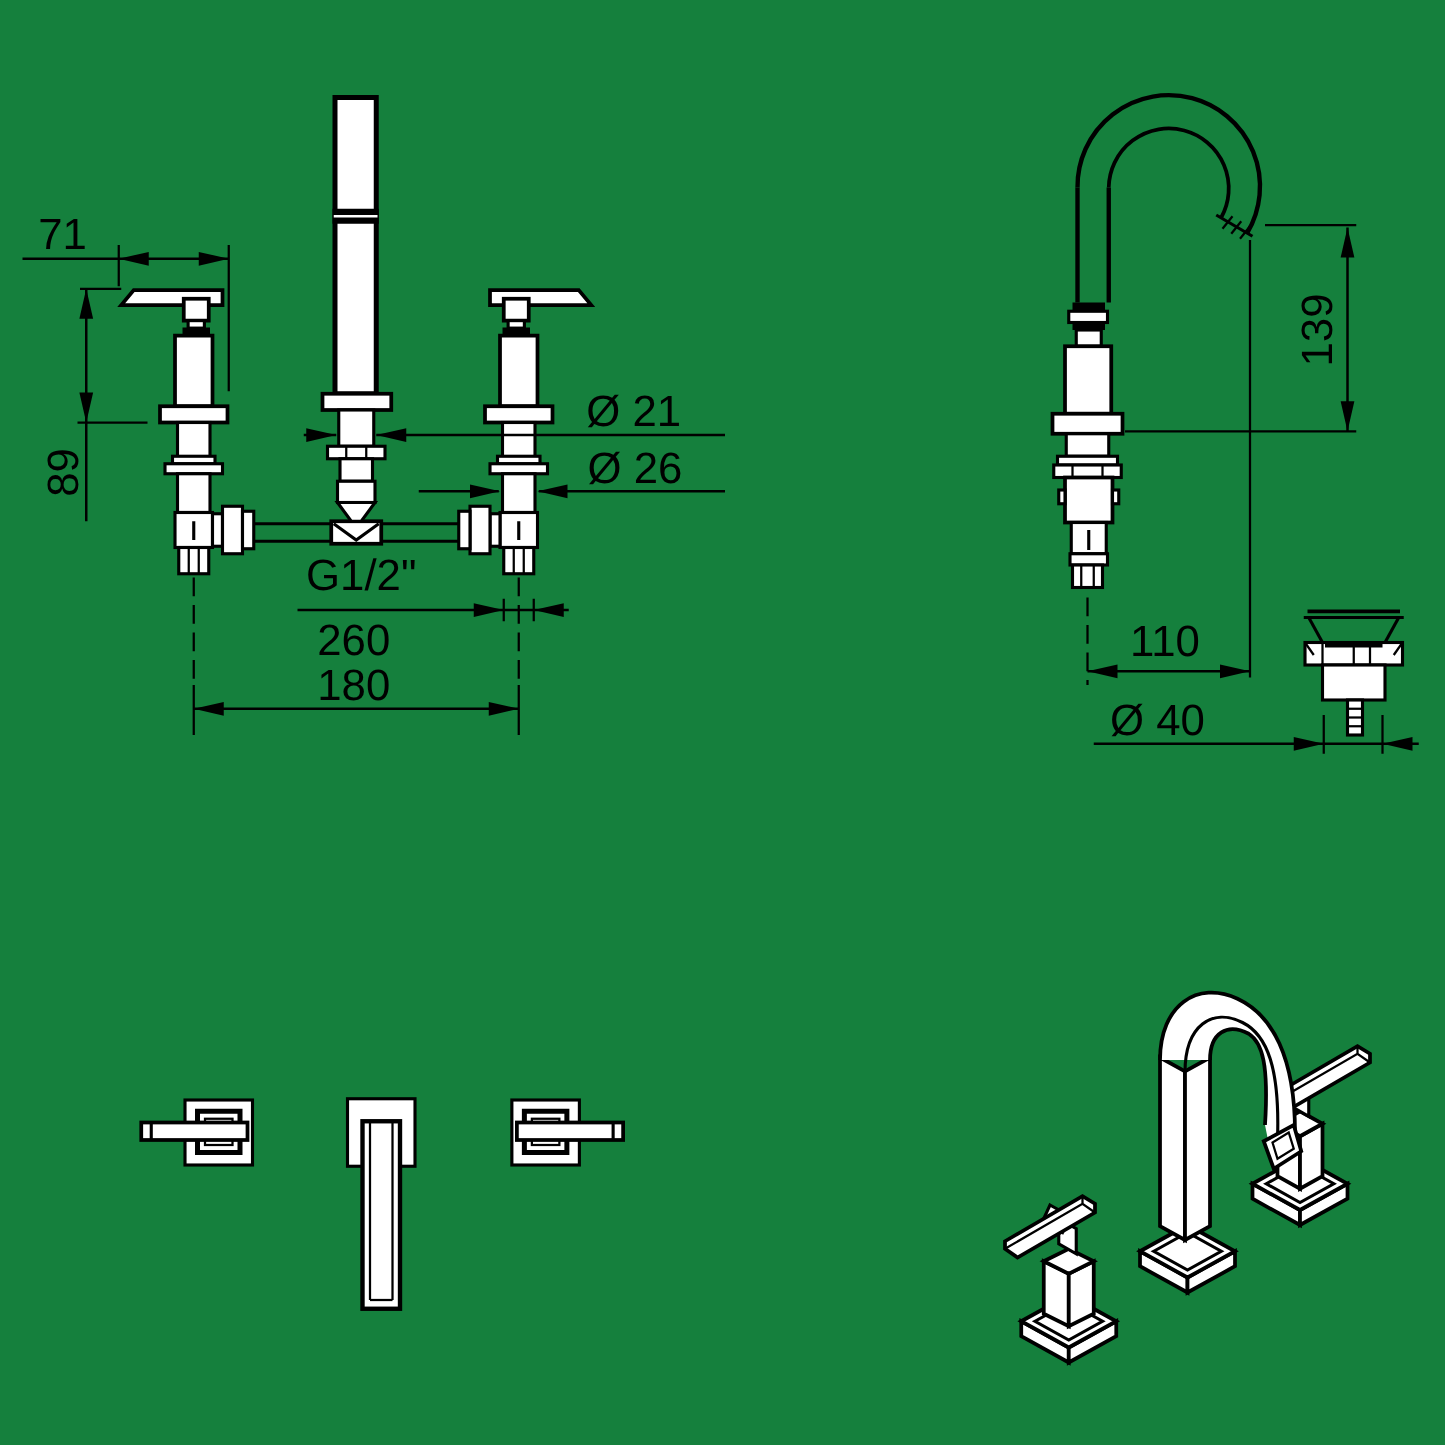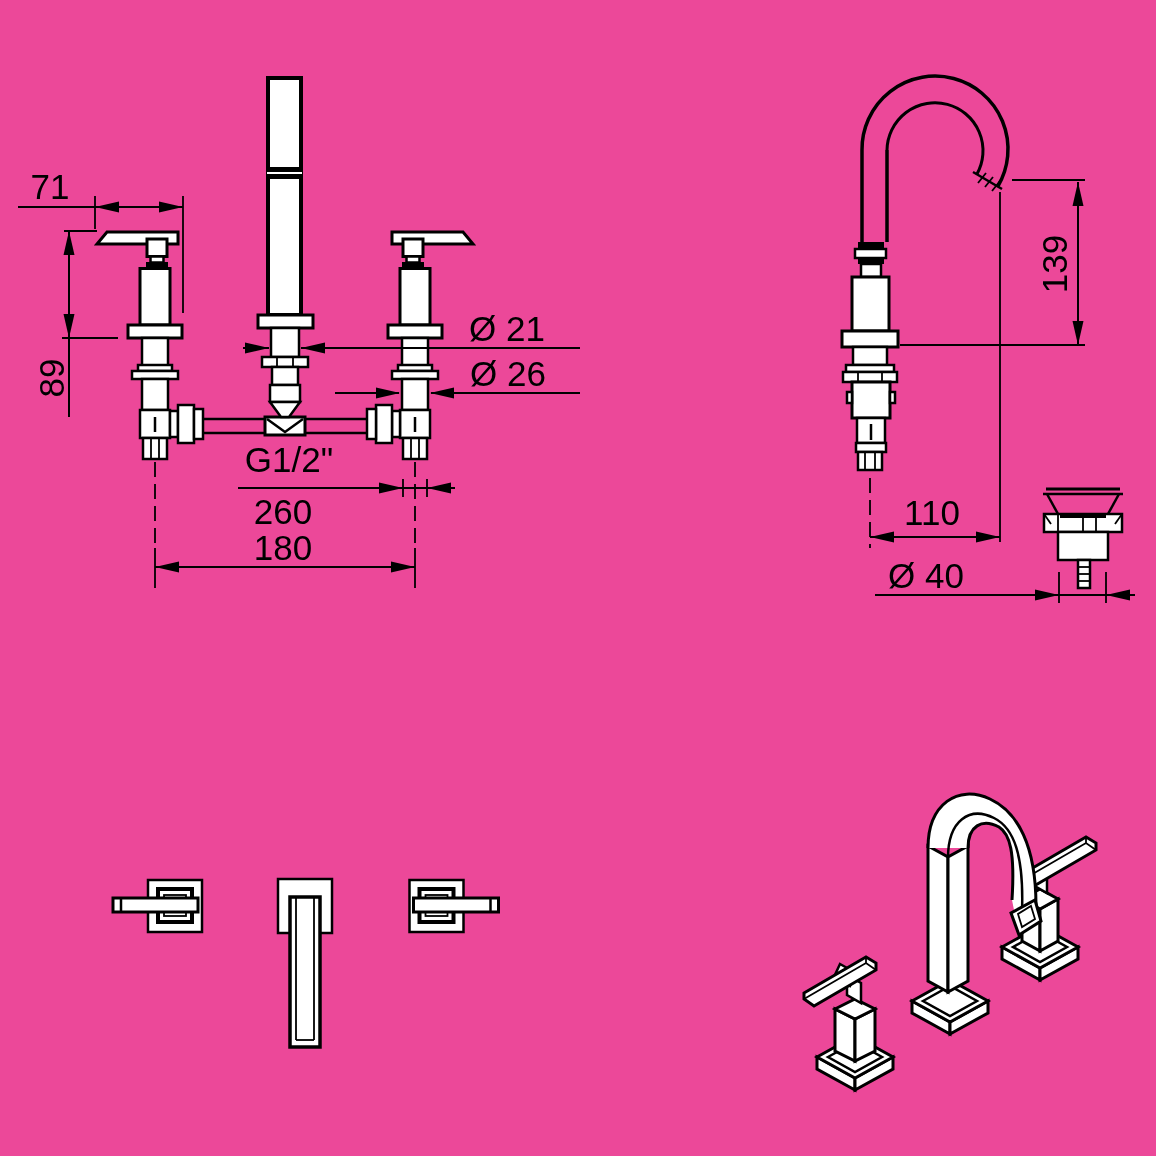--- a/index.html
+++ b/index.html
@@ -1,16 +1,16 @@
 <!DOCTYPE html>
 <html><head>
 <meta charset="utf-8">
 <style>
   html,body{margin:0;padding:0;background:#ffffff;}
-  .stage{width:1156px;height:1156px;position:relative;background:#ec4899;overflow:hidden;}
+  .stage{width:1156px;height:1156px;position:relative;background:#15803d;overflow:hidden;}
   svg{display:block;}
   text{font-family:"Liberation Sans","DejaVu Sans",sans-serif;font-size:35px;fill:#000;}
   .wf{fill:#fff;stroke:#000;stroke-width:3;stroke-linejoin:miter;}
   .wf2{fill:#fff;stroke:#000;stroke-width:2.5;}
   .wf4{fill:#fff;stroke:#000;stroke-width:4;}
   .ln{fill:none;stroke:#000;stroke-width:3;}
   .ln2{fill:none;stroke:#000;stroke-width:2.5;}
   .ln15{fill:none;stroke:#000;stroke-width:1.8;}
   .bf{fill:#000;stroke:none;}
   .dim{fill:none;stroke:#000;stroke-width:2;}

